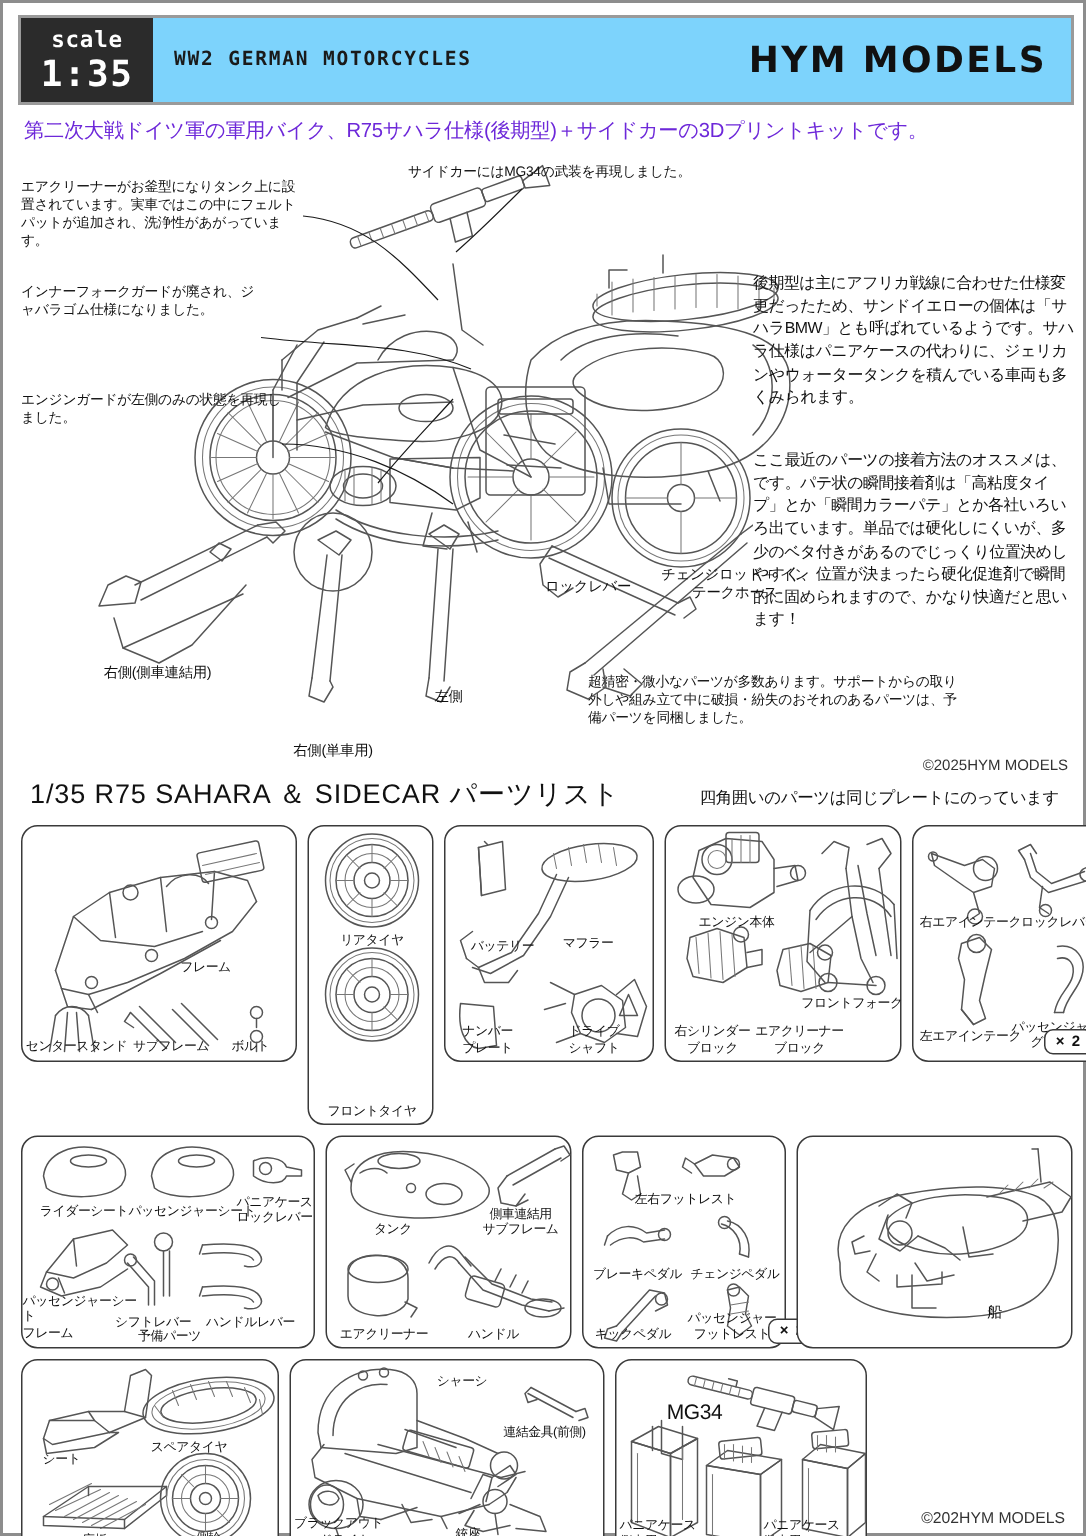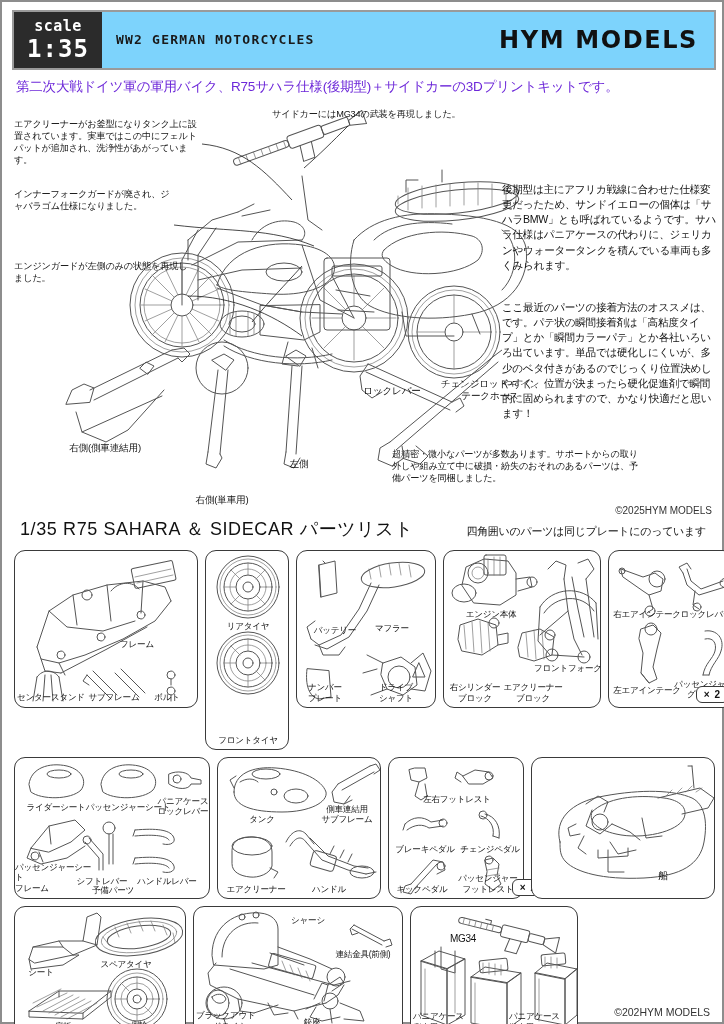--- a/index.html
+++ b/index.html
@@ -894,21 +894,21 @@
             <path d="M154 72 L154 118 L166 108 L166 62 Z"></path>
             <rect x="130" y="48" width="24" height="11" rx="2" transform="rotate(-5 130 48)"></rect>
             <g class="lnthin">
               <line x1="134" y1="50" x2="134" y2="60"></line>
                 <line x1="140" y1="50" x2="140" y2="61"></line>
               <line x1="146" y1="51" x2="146" y2="61"></line>
               <line x1="128" y1="72" x2="128" y2="114"></line>
             </g>
           </g>
         </svg>
-        <div class="plabel" style="left:22px;top:26px;width:60px;font-size:10px;">MG34</div>
+        <div class="plabel" style="left:22px;top:26px;width:60px;font-size:14px;">MG34</div>
         <div class="plabel" style="left:2px;bottom:3px;width:70px;text-align:left;">パニアケース
 側車用</div>
         <div class="plabel" style="left:98px;bottom:3px;width:70px;text-align:left;">パニアケース
 単車用</div>
       </div>
     </div>
   </div>
 
   <div class="copyright-bot">©202HYM MODELS</div>
 </div>

